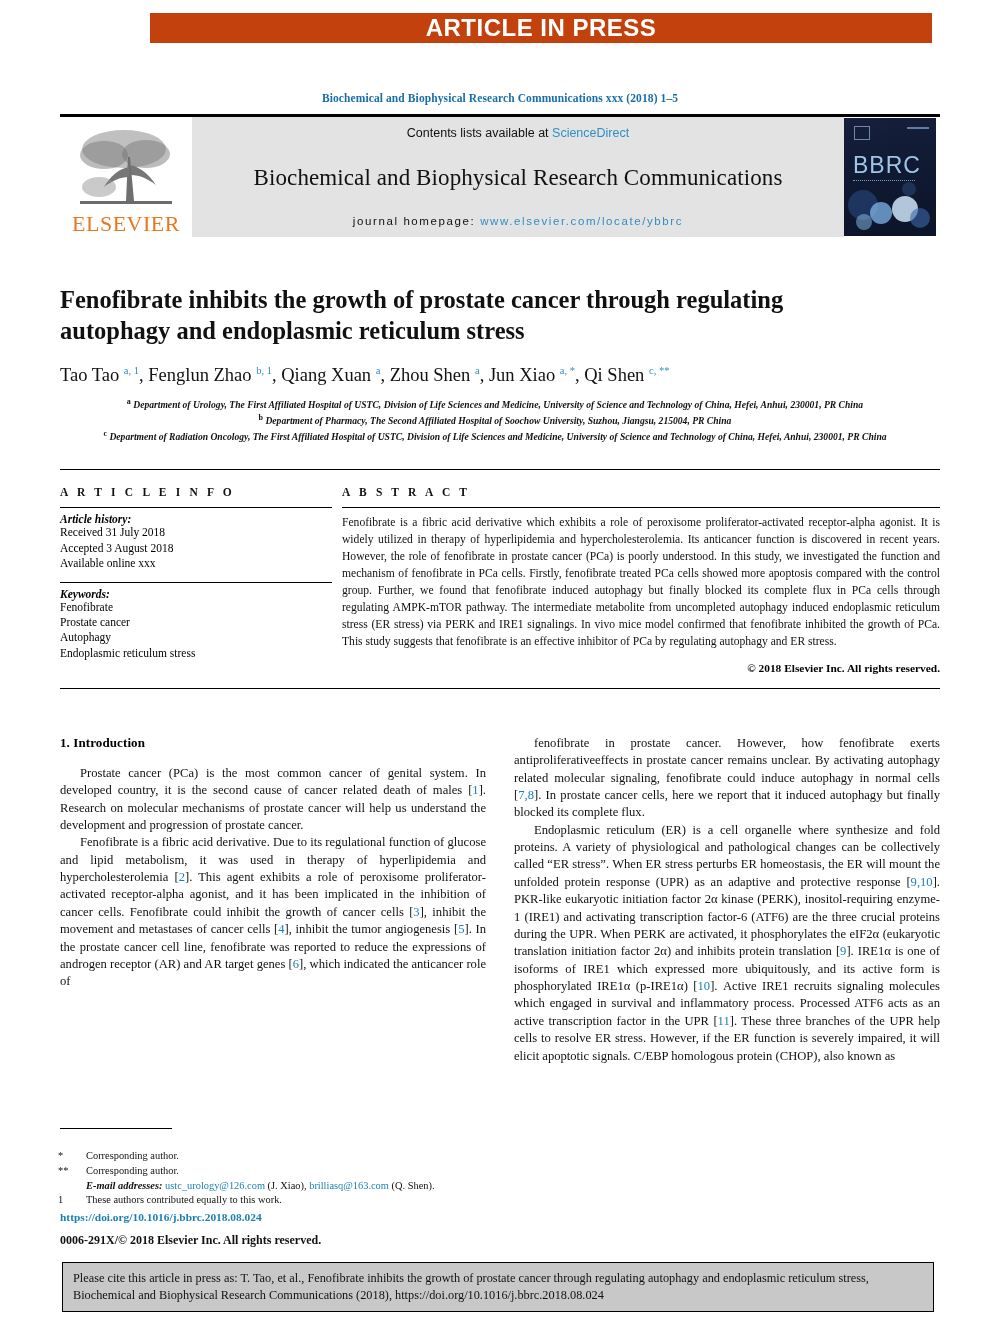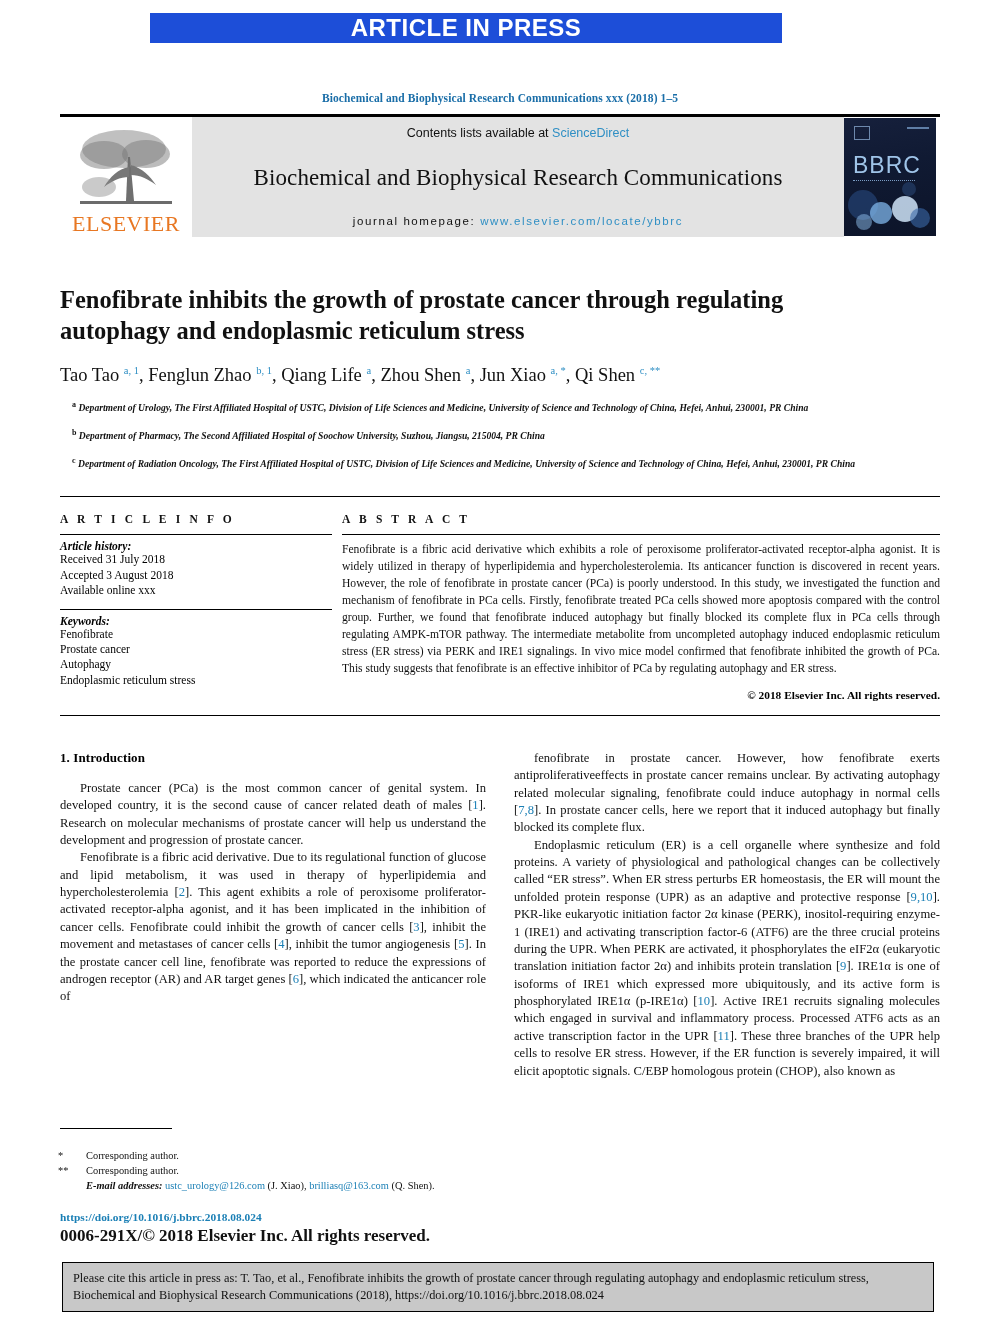--- a/index.html
+++ b/index.html
@@ -12,22 +12,22 @@
     font-family: "Liberation Serif", serif;
     color: #000000;
     position: relative;
     overflow: hidden;
   }
 
   
   .press-banner {
     position: absolute;
     left: 150px; top: 13px;
-    width: 632px; height: 30px;
-    background: #1d4ed8;
+    width: 782px; height: 30px;
+    background: #c2410c;
     display: flex; align-items: center; justify-content: center;
   }
   .press-banner span {
     font-family: "Liberation Sans", sans-serif;
     font-weight: bold;
     font-size: 24px;
     letter-spacing: 0.5px;
     color: #ffffff;
   }
 
@@ -168,21 +168,21 @@
   .affils {
     margin-top: 9px;
     font-family: "Liberation Serif", serif;
     font-size: 9.6px;
     font-style: italic;
     font-weight: bold;
     line-height: 1.42;
     color: #111;
     max-width: 870px;
   }
-  .affils p { margin: 12px; }
+  .affils p { margin: 0; text-align: center; }
   .affils sup { font-style: normal; }
 
   
   .band-rule-top { border-top: 1px solid #000; margin-top: 26px; }
   .band {
     display: flex;
     padding-top: 16px;
   }
   .band .left  { width: 272px; flex: 0 0 272px; }
   .band .right { flex: 1 1 auto; padding-left: 10px; }
@@ -220,21 +220,21 @@
     font-weight: bold;
     font-size: 11.4px;
     text-align: right;
     margin-top: 11px;
   }
   .band-rule-bottom { border-top: 1px solid #000; margin-top: 14px; }
 
   
   .body-cols {
     display: flex;
-    margin-top: 34px;
+    margin-top: 46px;
     gap: 28px;
   }
   .col { width: 426px; flex: 0 0 426px; }
   h2.section-title {
     font-family: "Liberation Serif", serif;
     font-weight: bold;
     font-size: 13px;
     margin: 0 0 14px 0;
     letter-spacing: 0.1px;
   }
@@ -276,23 +276,24 @@
   .doi-line {
     font-family: "Liberation Serif", serif;
     font-weight: bold;
     font-size: 11.4px;
     color: #1a7fb5;
     line-height: 1.35;
   }
   .issn-line {
     font-family: "Liberation Serif", serif;
     font-weight: bold;
-    font-size: 17px;
+    font-size: 12px;
     color: #111;
     line-height: 1.35;
+    margin-top: 7px;
   }
 
   
   .cite-box {
     position: absolute;
     left: 62px; top: 1262px;
     width: 872px;
     border: 1px solid #000;
     background: #c8c8c8;
     padding: 7px 10px 8px 10px;
@@ -355,21 +356,21 @@
         <div class="bokeh" style="left:48px; top:78px; width:26px; height:26px; background:#cfe4f8; opacity:.85;"></div>
         <div class="bokeh" style="left:66px; top:90px; width:20px; height:20px; background:#3a69a8; opacity:.6;"></div>
         <div class="bokeh" style="left:12px; top:96px; width:16px; height:16px; background:#8fc0ee; opacity:.5;"></div>
         <div class="bokeh" style="left:58px; top:64px; width:14px; height:14px; background:#2b4b7d; opacity:.5;"></div>
       </div>
     </div>
   </div>
 
   <div class="title-block">
     <h1 class="paper-title">Fenofibrate inhibits the growth of prostate cancer through regulating autophagy and endoplasmic reticulum stress</h1>
-    <div class="authors"><span>Tao Tao </span><sup>a, 1</sup><span>, </span><span>Fenglun Zhao </span><sup>b, 1</sup><span>, </span><span>Qiang Life </span><sup>a</sup><span>, </span><span>Zhou Shen </span><sup>a</sup><span>, </span><span>Jun Xiao </span><sup>a, *</sup><span>, </span><span>Qi Shen </span><sup>c, **</sup></div>
+    <div class="authors"><span>Tao Tao </span><sup>a, 1</sup><span>, </span><span>Fenglun Zhao </span><sup>b, 1</sup><span>, </span><span>Qiang Xuan </span><sup>a</sup><span>, </span><span>Zhou Shen </span><sup>a</sup><span>, </span><span>Jun Xiao </span><sup>a, *</sup><span>, </span><span>Qi Shen </span><sup>c, **</sup></div>
     <div class="affils">
         <p><sup>a</sup><span> Department of Urology, The First Affiliated Hospital of USTC, Division of Life Sciences and Medicine, University of Science and Technology of China, Hefei, Anhui, 230001, PR China</span></p>
         <p><sup>b</sup><span> Department of Pharmacy, The Second Affiliated Hospital of Soochow University, Suzhou, Jiangsu, 215004, PR China</span></p>
         <p><sup>c</sup><span> Department of Radiation Oncology, The First Affiliated Hospital of USTC, Division of Life Sciences and Medicine, University of Science and Technology of China, Hefei, Anhui, 230001, PR China</span></p>
       </div>
   </div>
 
   <div class="band-rule-top"></div>
   <div class="band">
 
@@ -426,20 +427,23 @@
   <div class="fn-line">
     <span class="mark">**</span><span>Corresponding author.</span>
   </div>
   <div class="fn-line">
     <span class="mark"></span><span class="fn-email-label">E-mail addresses:</span>
     <span class="link">ustc_urology@126.com</span>
     <span>(J. Xiao),</span>
     <span class="link">brilliasq@163.com</span>
     <span>(Q. Shen).</span>
   </div>
+  <div class="fn-line">
+    <span class="mark">1</span><span>These authors contributed equally to this work.</span>
+  </div>
 </div>
 
 <div class="doi-block">
   <div class="doi-line">https://doi.org/10.1016/j.bbrc.2018.08.024</div>
   <div class="issn-line">0006-291X/© 2018 Elsevier Inc. All rights reserved.</div>
 </div>
 
 <div class="cite-box">
   <div class="cite-text">Please cite this article in press as: T. Tao, et al., Fenofibrate inhibits the growth of prostate cancer through regulating autophagy and endoplasmic reticulum stress, Biochemical and Biophysical Research Communications (2018), https://doi.org/10.1016/j.bbrc.2018.08.024</div>
 </div>

